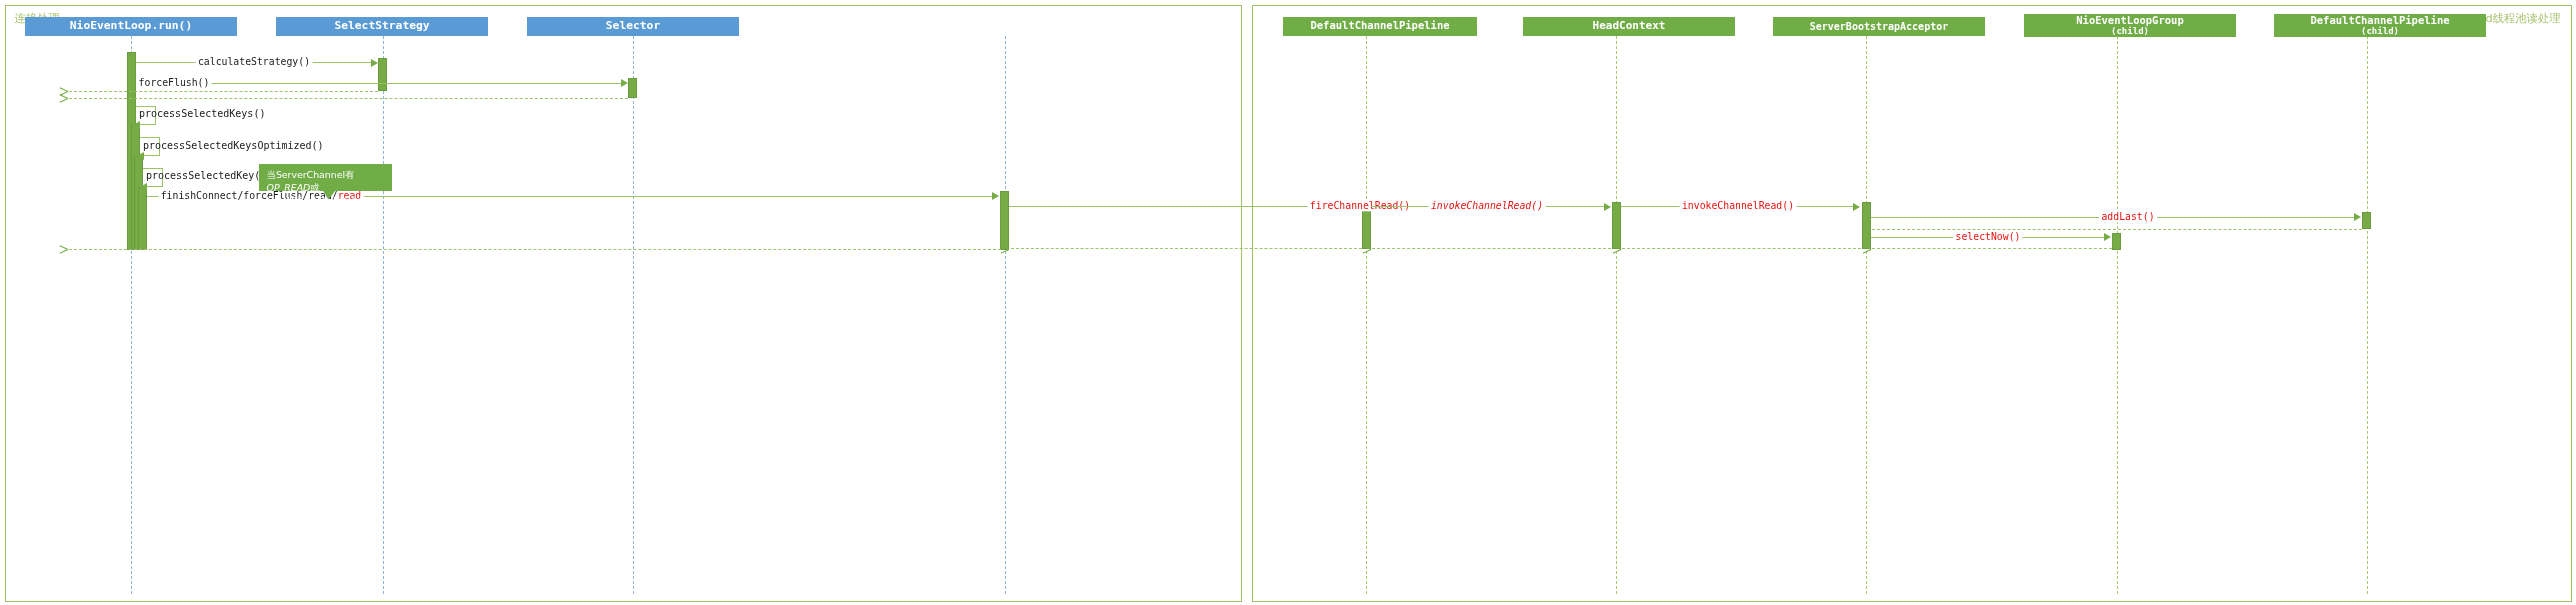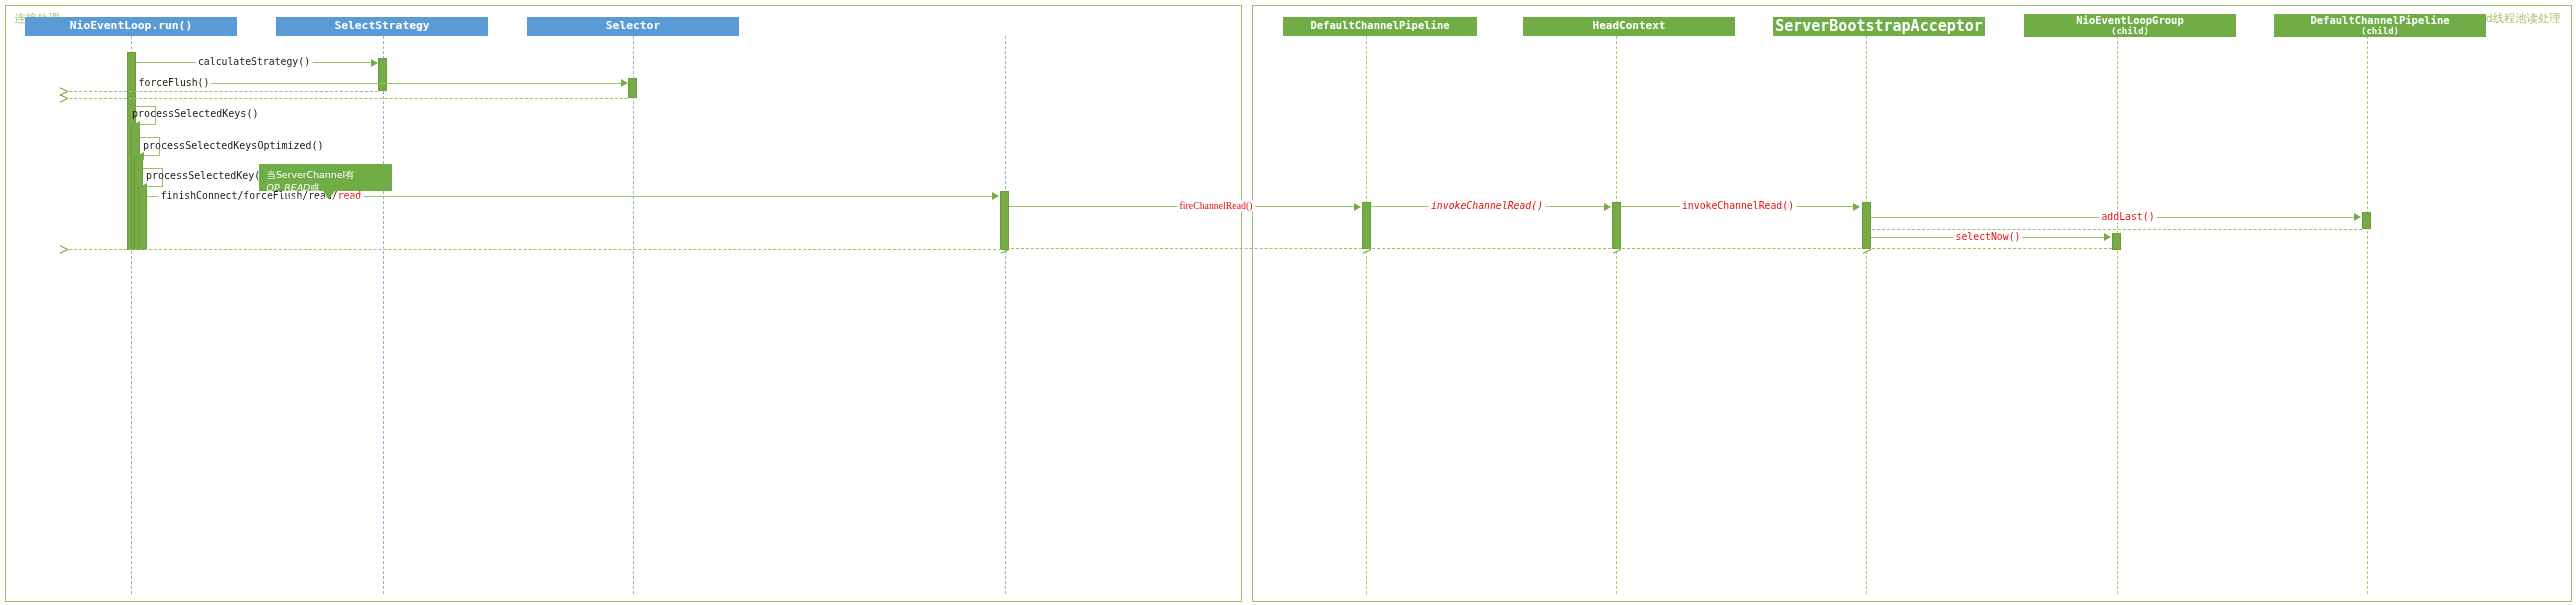--- a/index.html
+++ b/index.html
@@ -206,21 +206,21 @@
 
 
   <div class="head green" style="left:1270px; top:16.5px; width:194px; height:19.5px; font-size:10.5px;">
     <span>DefaultChannelPipeline</span>
   </div>
 
   <div class="head green" style="left:1510px; top:16.5px; width:212px; height:19.5px; font-size:11px;">
     <span>HeadContext</span>
   </div>
 
-  <div class="head green" style="left:1760px; top:16.5px; width:212px; height:19.5px; font-size:15px;">
+  <div class="head green" style="left:1760px; top:16.5px; width:212px; height:19.5px; font-size:10px;">
     <span>ServerBootstrapAcceptor</span>
   </div>
 
   <div class="head green" style="left:2011px; top:14.3px; width:212px; height:22.5px; font-size:10.5px;">
     <span>NioEventLoopGroup</span>
     <span class="sub">(child)</span>
   </div>
 
   <div class="head green" style="left:2261px; top:14.3px; width:212px; height:22.5px; font-size:10.5px;">
     <span>DefaultChannelPipeline</span>
@@ -257,42 +257,42 @@
 
   <div class="msg-line" style="left:136px; top:83px; width:485px;"></div>
   <div class="arrow-r" style="left:621px; top:79px;"></div>
   <div class="msg-label" style="left:174px; top:83px;">forceFlush()</div>
 
   <div class="msg-line dashed" style="left:69px; top:98px; width:559px;"></div>
   <div class="arrow-l-open" style="left:68px; top:94px;"></div>
 
   <div class="selfcall" style="left:136px; top:106px; width:19.5px; height:19px;"></div>
   <div class="arrow-l" style="left:133px; top:121px;"></div>
-  <div class="selfcall-label" style="left:132px; top:114px;text-align:center;">processSelectedKeys()</div>
+  <div class="selfcall-label" style="left:139px; top:114px;text-align:center;">processSelectedKeys()</div>
 
   <div class="selfcall" style="left:140px; top:137px; width:19.5px; height:19px;"></div>
   <div class="arrow-l" style="left:137px; top:152px;"></div>
   <div class="selfcall-label" style="left:143px; top:146px;">processSelectedKeysOptimized()</div>
 
   <div class="selfcall" style="left:143px; top:168px; width:19.5px; height:19px;"></div>
   <div class="arrow-l" style="left:140px; top:183px;"></div>
   <div class="selfcall-label" style="left:146px; top:176px;">processSelectedKey()</div>
 
   <div class="msg-line" style="left:147px; top:196px; width:846px;"></div>
   <div class="arrow-r" style="left:992px; top:192px;"></div>
   <div class="msg-label mixed" style="left:261px; top:196px;">
     <span>finishConnect/forceFlush/read/</span><span class="red-part">read</span>
   </div>
 
   <div class="msg-line dashed" style="left:69px; top:249px; width:932px;"></div>
   <div class="arrow-l-open" style="left:68px; top:245px;"></div>
 
   <div class="msg-line" style="left:1009px; top:206px; width:345px;"></div>
   <div class="arrow-r" style="left:1354px; top:203px;"></div>
-  <div class="msg-label red" style="left:1216px; top:206px;font-family:Liberation Serif, serif;">fireChannelRead()</div>
+  <div class="msg-label red" style="left:1360px; top:206px;">fireChannelRead()</div>
 
   <div class="msg-line dashed" style="left:1011px; top:248px; width:351px;"></div>
   <div class="arrow-l-open" style="left:1009px; top:245px;"></div>
 
   <div class="msg-line" style="left:1371px; top:206px; width:233px;"></div>
   <div class="arrow-r" style="left:1604px; top:203px;"></div>
   <div class="msg-label red italic" style="left:1487px; top:206px;">invokeChannelRead()</div>
 
   <div class="msg-line dashed" style="left:1372px; top:248px; width:239px;"></div>
   <div class="arrow-l-open" style="left:1371px; top:245px;"></div>

